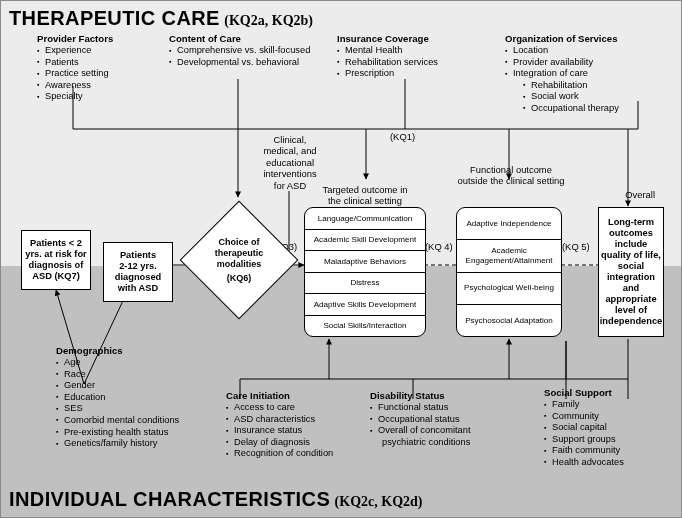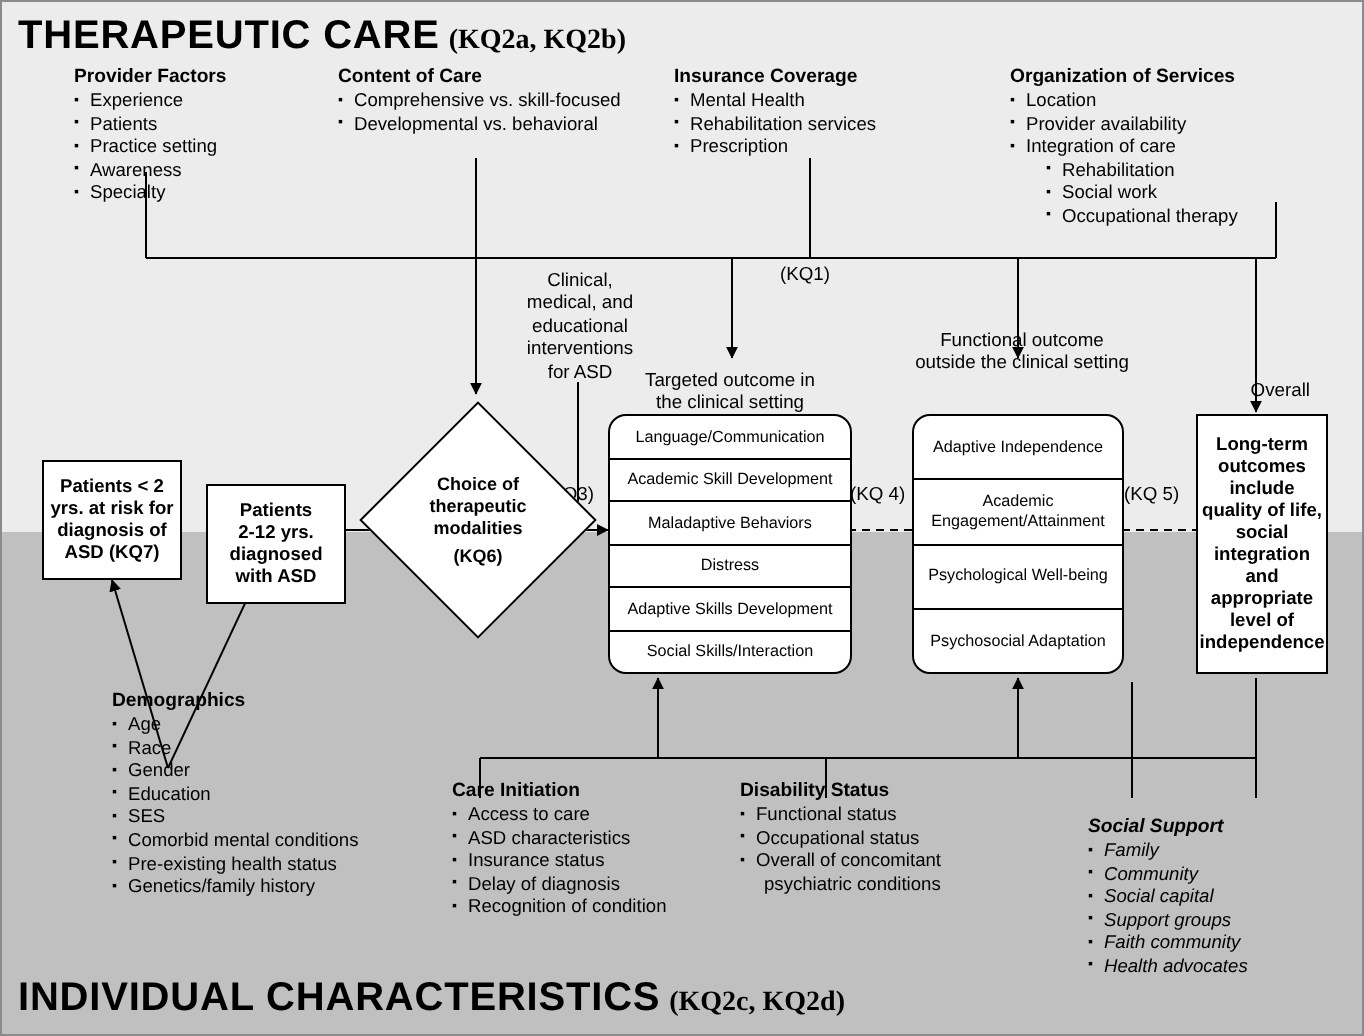--- a/index.html
+++ b/index.html
@@ -230,21 +230,21 @@
   <div class="grp" style="left:369px;top:389px;">
     <div class="hd">Disability Status</div>
     <ul>
       <li>Functional status</li>
       <li>Occupational status</li>
       <li>Overall of concomitant</li>
       <li class="cont">psychiatric conditions</li>
     </ul>
   </div>
 
-  <div class="grp" style="left:543px;top:407px;font-style:italic;">
+  <div class="grp" style="left:543px;top:386px;">
     <div class="hd">Social Support</div>
     <ul>
       <li>Family</li>
       <li>Community</li>
       <li>Social capital</li>
       <li>Support groups</li>
       <li>Faith community</li>
       <li>Health advocates</li>
     </ul>
   </div>

